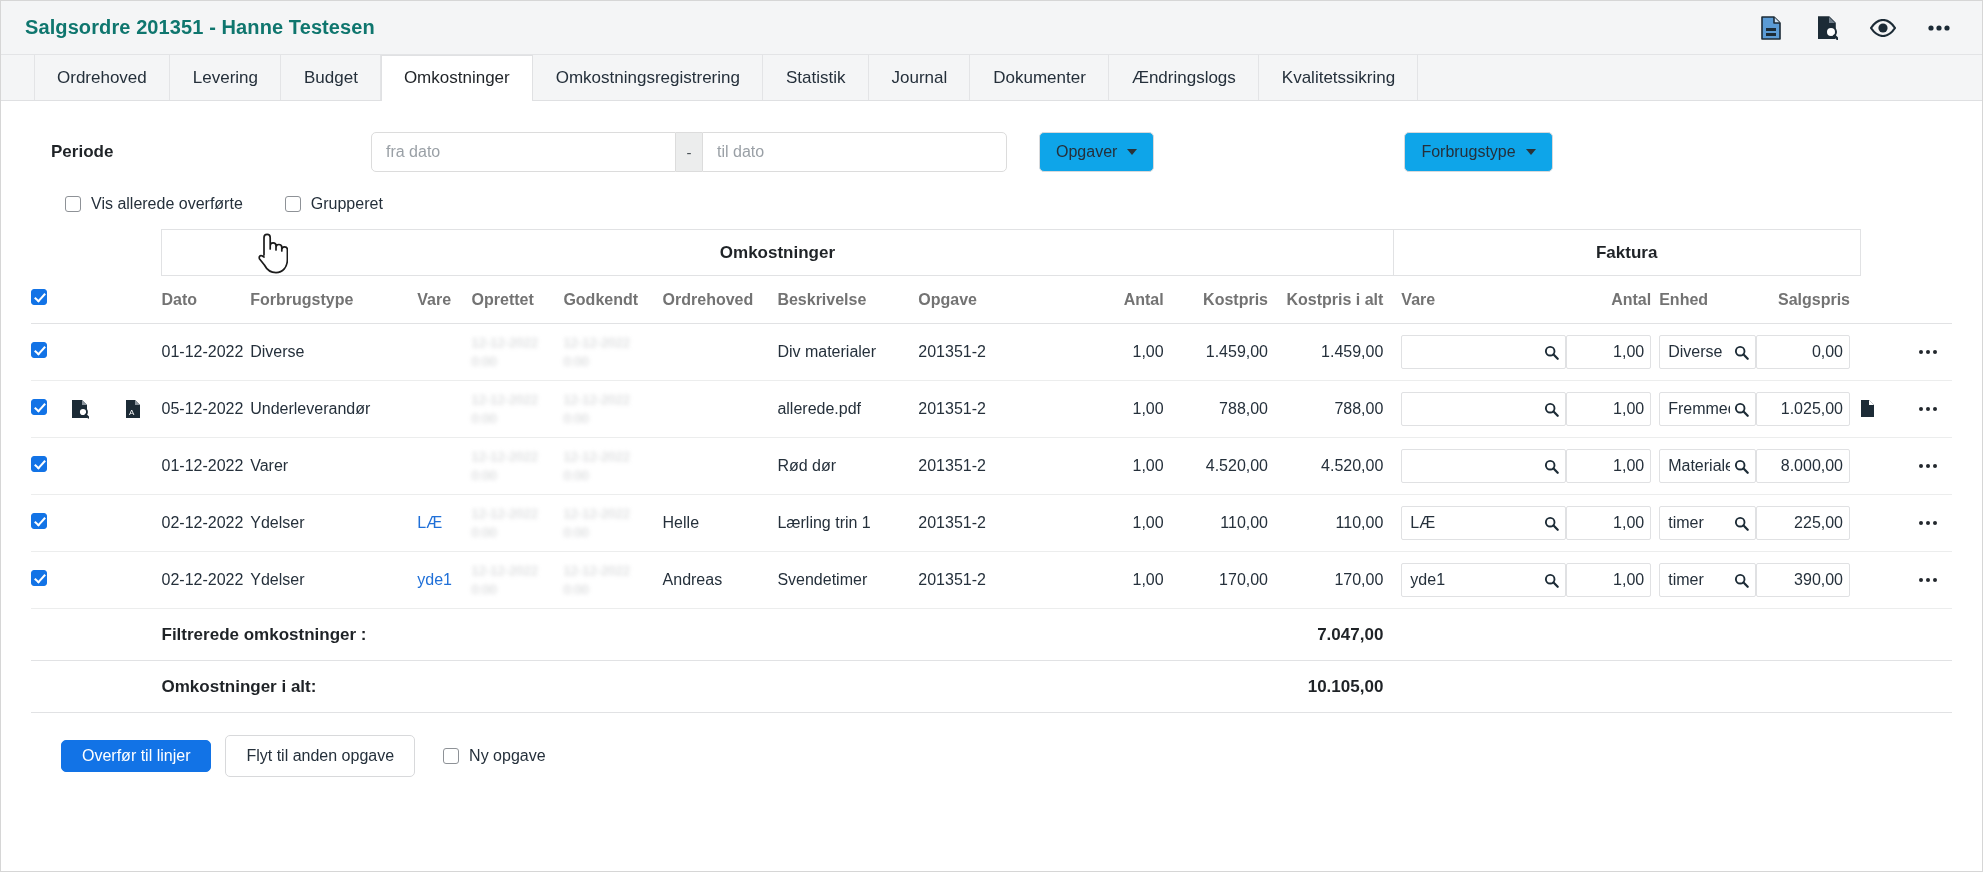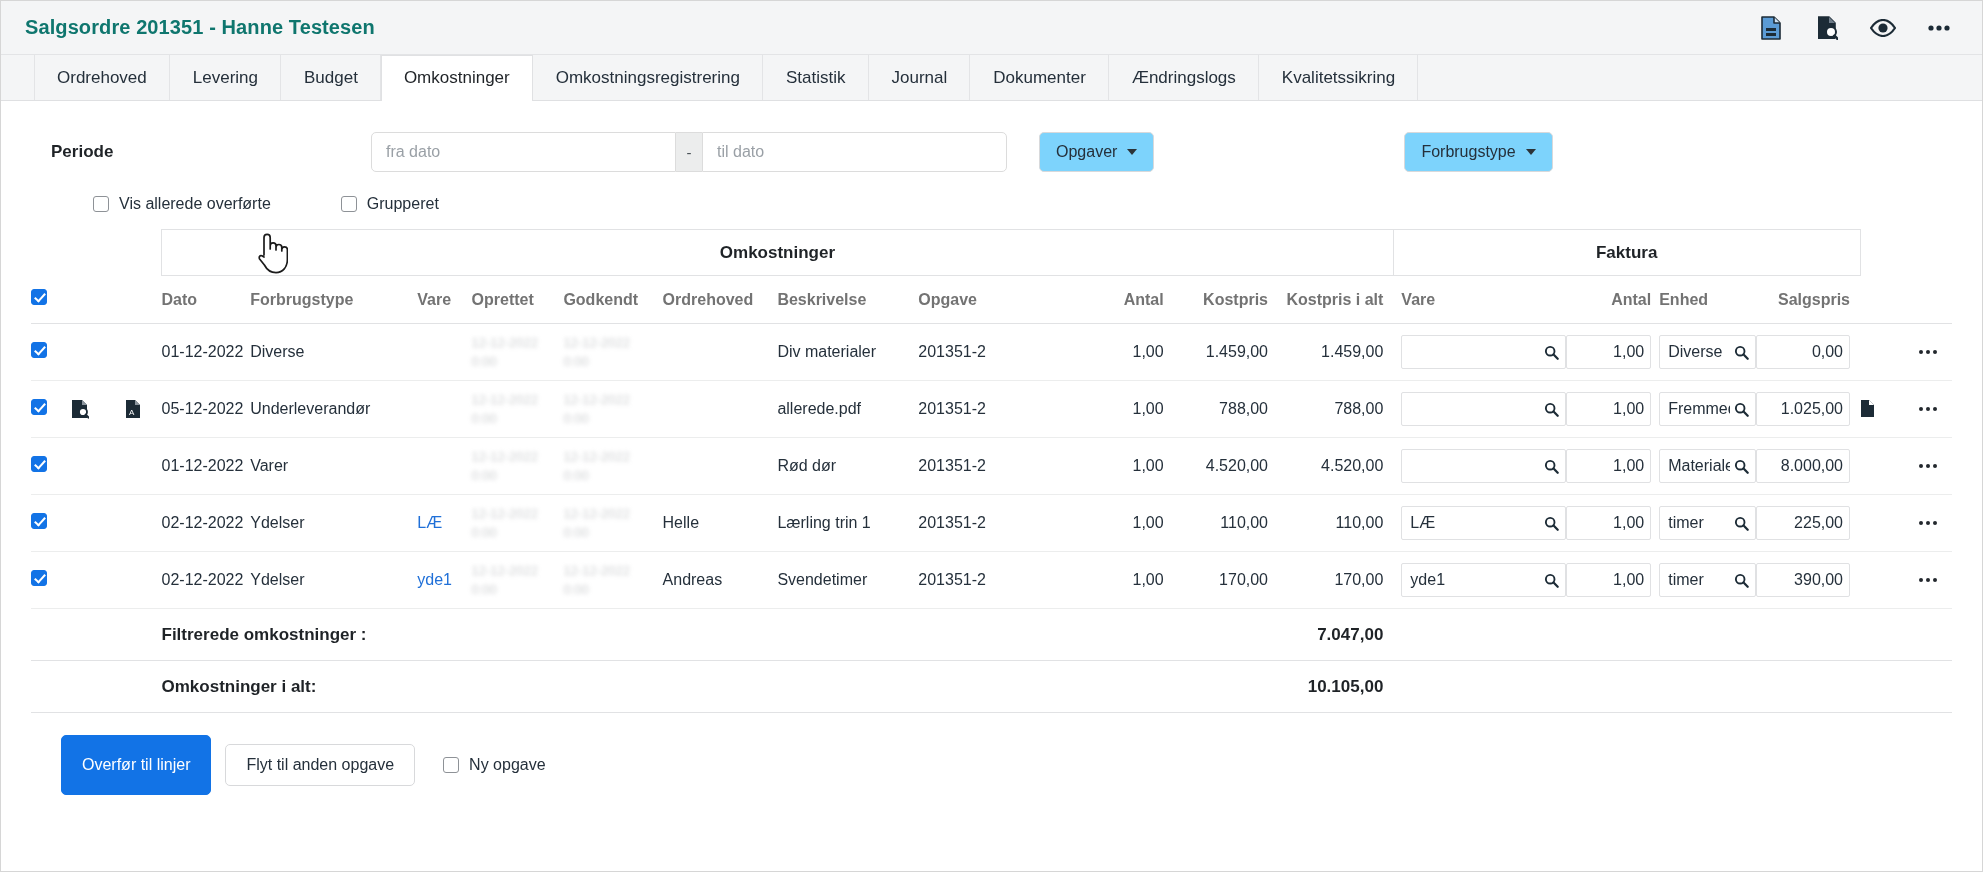--- a/index.html
+++ b/index.html
@@ -98,21 +98,21 @@
     background: #eceded;
     border: 1px solid #dcdcdc;
     border-left: none; border-right: none;
     display: flex; align-items: center; justify-content: center;
     font-size: 15px; color: #4b5358;
   }
   .date-input.right { border-radius: 0 5px 5px 0; width: 305px; }
 
   .btn-dd {
     height: 40px; padding: 2px 16px;
-    background: #7dd3fc;
+    background: #0ea5e9;
     border: 1px solid #d8d9db;
     border-radius: 5px;
     font-size: 16px; color: #25303b;
     display: inline-flex; align-items: center; gap: 10px;
     cursor: pointer;
     font-family: "Liberation Sans", sans-serif;
   }
   .caret {
     width: 0; height: 0;
     border-left: 5px solid transparent;
@@ -125,21 +125,21 @@
   
   .check-row {
     display: flex; align-items: center;
     height: 34px;
     padding-left: 34px;
     margin-bottom: 8px;
     position: relative;
   }
   .chk-label {
     display: inline-flex; align-items: center; gap: 10px;
-    font-size: 16px; color: #25303b; cursor: pointer; margin-left: 28px;
+    font-size: 16px; color: #25303b; cursor: pointer;
   }
   .chk-box {
     width: 16px; height: 16px;
     border: 1px solid #8e9297;
     border-radius: 3px; background: #fff;
     display: inline-block;
   }
   .chk-box.checked {
     background: #1273e6; border-color: #1273e6;
     position: relative;
@@ -245,21 +245,21 @@
   tr.total td.num { text-align: right; }
   tr.total.last td { border-bottom: 1px solid #e1e2e4; }
 
   
   .footer {
     display: flex; align-items: center;
     padding: 22px 0 0 30px;
     gap: 14px;
   }
   .btn-primary {
-    height: 60px; padding: 0 20px;
+    height: 32px; padding: 0 20px;
     background: #1273e6; color: #fff;
     border: 1px solid #1273e6; border-radius: 5px;
     font-size: 16px; cursor: pointer;
     font-family: "Liberation Sans", sans-serif;
   }
   .btn-secondary {
     height: 42px; padding: 0 20px;
     background: #fff; color: #25303b;
     border: 1px solid #d8d9db; border-radius: 5px;
     font-size: 16px; cursor: pointer;

